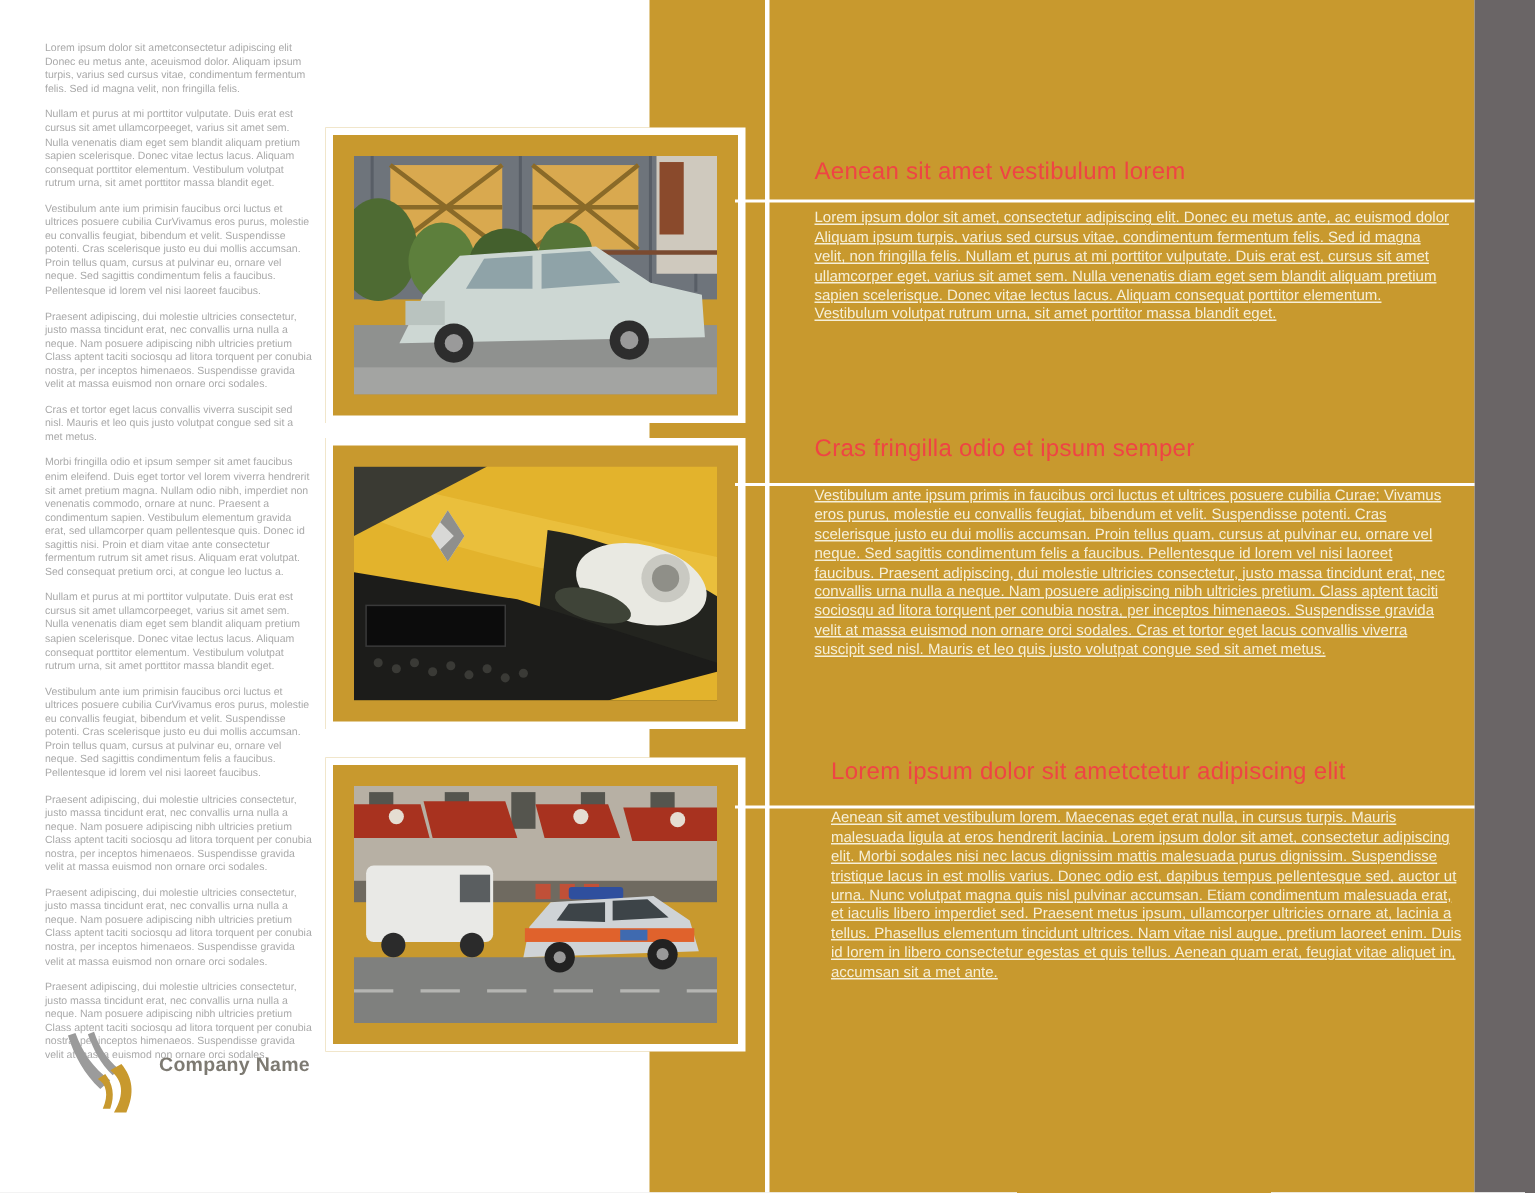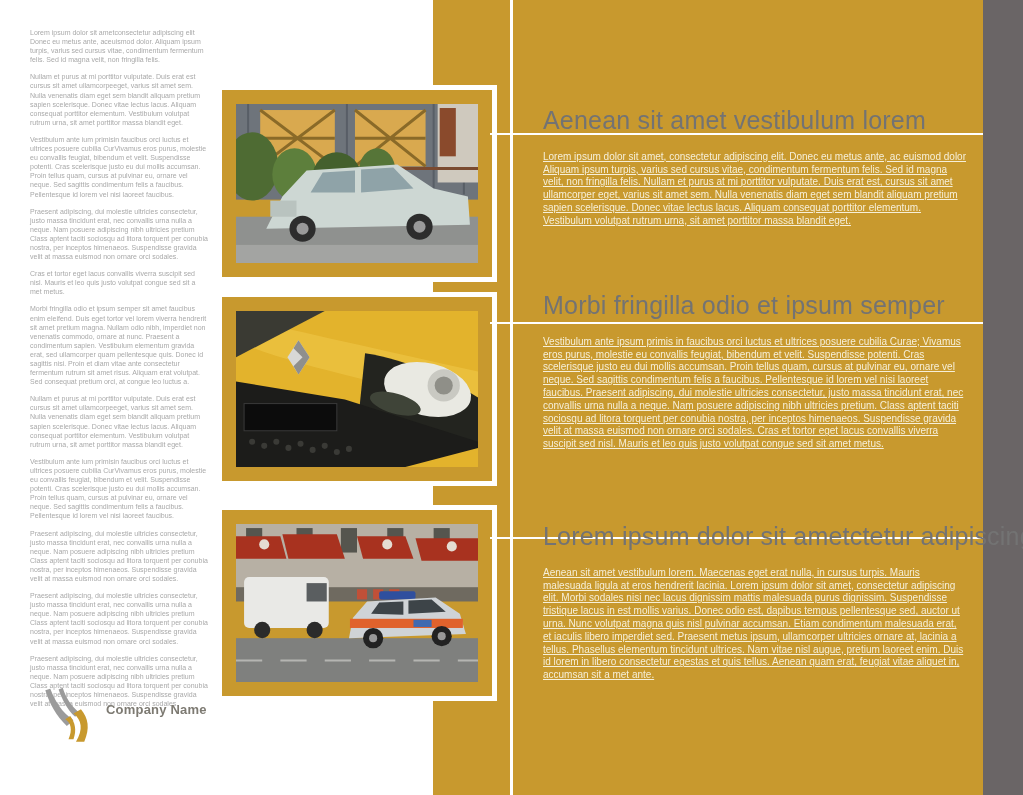--- a/index.html
+++ b/index.html
@@ -34,23 +34,23 @@
   
   .rule { position:absolute; left:490px; width:493px; height:2px; background:#ffffff; }
   .rule-1 { top:133px; }
   .rule-2 { top:322px; }
   .rule-3 { top:537px; }
 
   
   .section { position:absolute; left:543px; width:424px; }
   .section-1 { top:106px; }
   .section-2 { top:291px; }
-  .section-3 { top:522px; }
+  .section-3 { top:506px;margin-left:11px; }
   .section h2 {
-    margin:0; color:#737373; font-size:25px; font-weight:400;
+    margin:0; color:#ef4444; font-size:16px; font-weight:400;
     letter-spacing:0.2px; line-height:1.15; white-space:nowrap;
   }
   .section p {
     margin:16px 0 0 0; color:#f6efd8; font-size:10px; line-height:1.28;text-decoration:underline;
   }
 
   
   .logo { position:absolute; left:42px; top:686px; display:flex; align-items:flex-start; }
   .logo svg { width:58px; height:60px; }
   .logo .company {
@@ -202,21 +202,21 @@
 
   <div class="rule rule-1"></div>
   <div class="rule rule-2"></div>
   <div class="rule rule-3"></div>
 
   <div class="section section-1">
     <h2>Aenean sit amet vestibulum lorem</h2>
     <p>Lorem ipsum dolor sit amet, consectetur adipiscing elit. Donec eu metus ante, ac euismod dolor Aliquam ipsum turpis, varius sed cursus vitae, condimentum fermentum felis. Sed id magna velit, non fringilla felis. Nullam et purus at mi porttitor vulputate. Duis erat est, cursus sit amet ullamcorper eget, varius sit amet sem. Nulla venenatis diam eget sem blandit aliquam pretium sapien scelerisque. Donec vitae lectus lacus. Aliquam consequat porttitor elementum. Vestibulum volutpat rutrum urna, sit amet porttitor massa blandit eget.</p>
   </div>
   <div class="section section-2">
-    <h2>Morbi fringilla odio et ipsum semper</h2>
+    <h2>Cras fringilla odio et ipsum semper</h2>
     <p>Vestibulum ante ipsum primis in faucibus orci luctus et ultrices posuere cubilia Curae; Vivamus eros purus, molestie eu convallis feugiat, bibendum et velit. Suspendisse potenti. Cras scelerisque justo eu dui mollis accumsan. Proin tellus quam, cursus at pulvinar eu, ornare vel neque. Sed sagittis condimentum felis a faucibus. Pellentesque id lorem vel nisi laoreet faucibus. Praesent adipiscing, dui molestie ultricies consectetur, justo massa tincidunt erat, nec convallis urna nulla a neque. Nam posuere adipiscing nibh ultricies pretium. Class aptent taciti sociosqu ad litora torquent per conubia nostra, per inceptos himenaeos. Suspendisse gravida velit at massa euismod non ornare orci sodales. Cras et tortor eget lacus convallis viverra suscipit sed nisl. Mauris et leo quis justo volutpat congue sed sit amet metus.</p>
   </div>
   <div class="section section-3">
     <h2>Lorem ipsum dolor sit ametctetur adipiscing elit</h2>
     <p>Aenean sit amet vestibulum lorem. Maecenas eget erat nulla, in cursus turpis. Mauris malesuada ligula at eros hendrerit lacinia. Lorem ipsum dolor sit amet, consectetur adipiscing elit. Morbi sodales nisi nec lacus dignissim mattis malesuada purus dignissim. Suspendisse tristique lacus in est mollis varius. Donec odio est, dapibus tempus pellentesque sed, auctor ut urna. Nunc volutpat magna quis nisl pulvinar accumsan. Etiam condimentum malesuada erat, et iaculis libero imperdiet sed. Praesent metus ipsum, ullamcorper ultricies ornare at, lacinia a tellus. Phasellus elementum tincidunt ultrices. Nam vitae nisl augue, pretium laoreet enim. Duis id lorem in libero consectetur egestas et quis tellus. Aenean quam erat, feugiat vitae aliquet in, accumsan sit a met ante.</p>
   </div>
 
   <div class="logo">
     <svg viewBox="0 0 70 70">
       <path d="M10,2 C16,18 24,30 38,40 L30,47 C17,35 9,20 4,4 Z" fill="#9b9b9b"></path>

